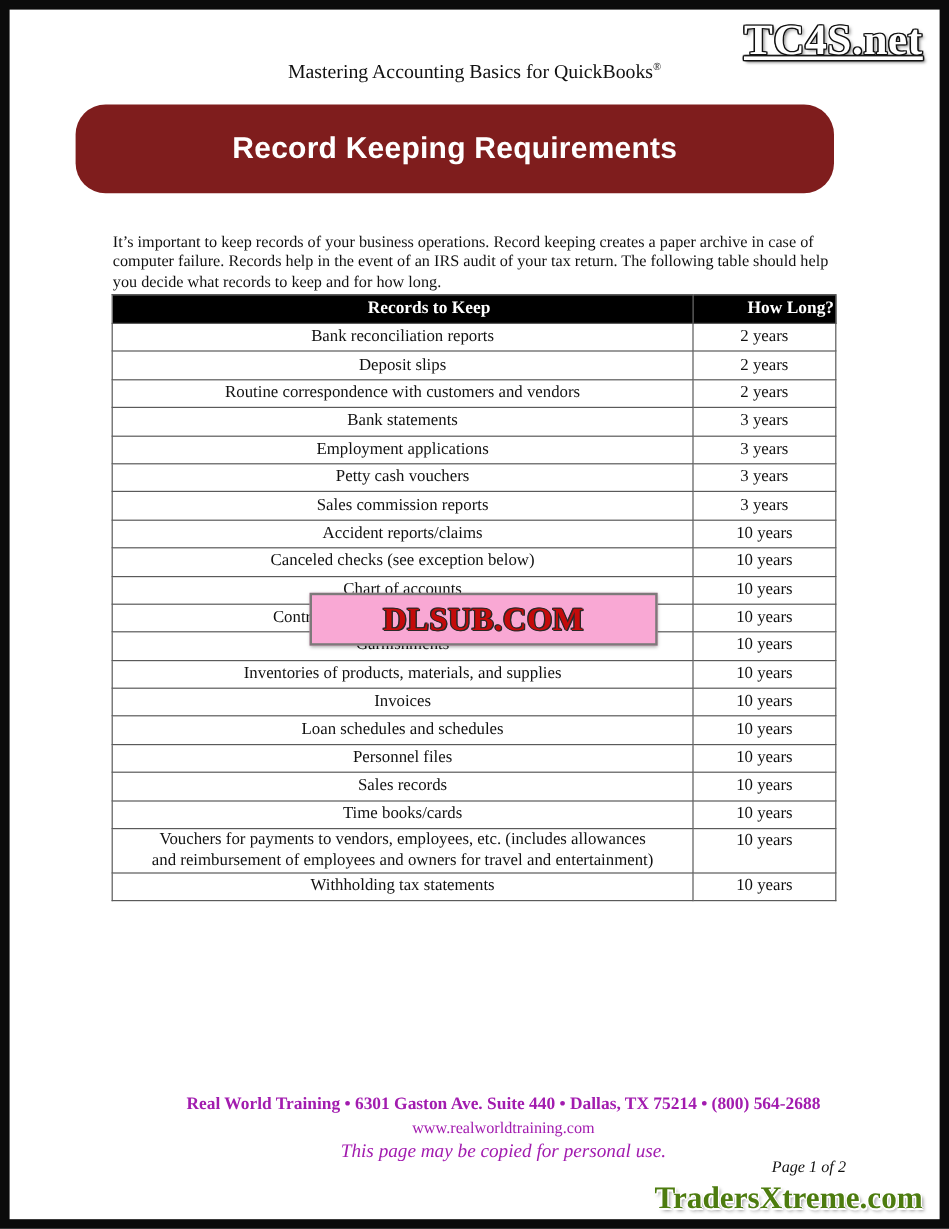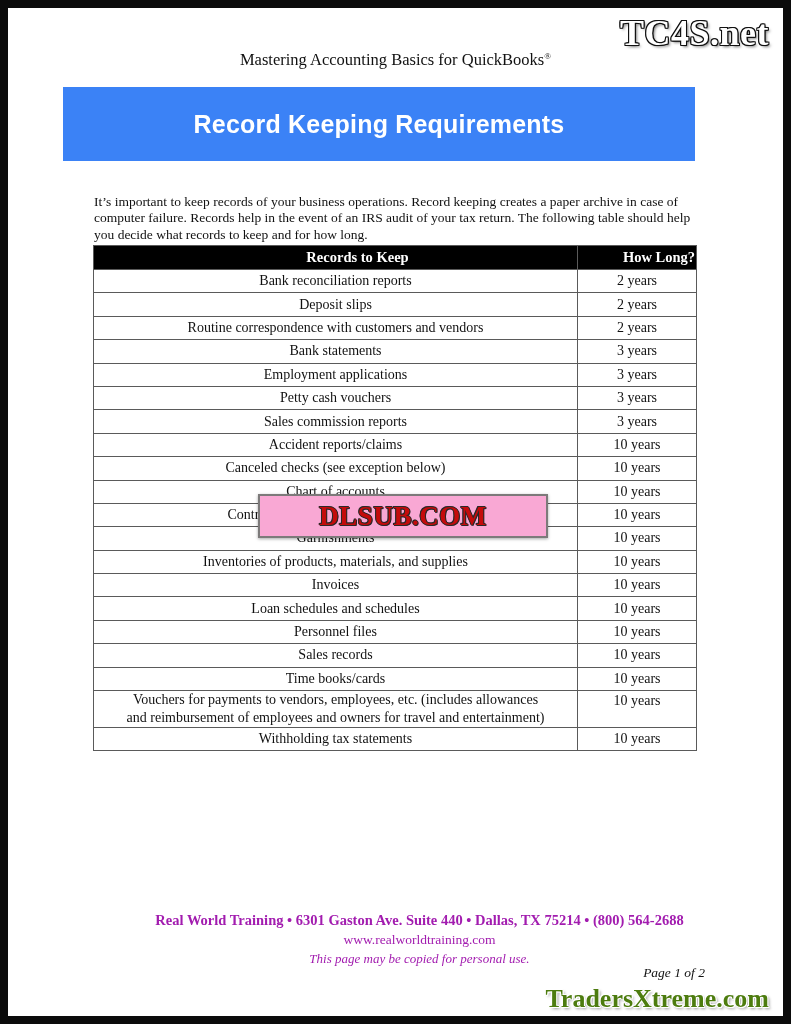--- a/index.html
+++ b/index.html
@@ -30,44 +30,46 @@
     font-size: 36px;
     font-weight: bold;
     color: #ffffff;
     -webkit-text-stroke: 0px;
     text-shadow:
        1px 0 0 #111, -1px 0 0 #111, 0 1px 0 #111, 0 -1px 0 #111,
        1px 1px 0 #111, -1px -1px 0 #111, 1px -1px 0 #111, -1px 1px 0 #111,
        2px 2px 3px rgba(0,0,0,0.55);
     letter-spacing: 0.5px;
     z-index: 40;
+    text-decoration: underline;
   }
   .doc-subtitle {
     position: absolute;
     left: 0;
     right: 0;
     top: 42px;
     text-align: center;
     font-size: 16.5px;
     color: #111;
   }
   .doc-subtitle sup {
     font-size: 9px;
     vertical-align: super;
   }
   .title-bar {
     position: absolute;
     left: 55px;
     top: 79px;
     width: 632px;
     height: 74px;
-    background: #3b82f6;
+    background: #7f1d1d;
     display: flex;
     align-items: center;
     justify-content: center;
+    border-radius: 25px;
   }
   .title-bar h1 {
     margin: 0;
     font-family: "Liberation Sans", sans-serif;
     color: #ffffff;
     font-size: 25px;
     font-weight: bold;
     letter-spacing: 0.2px;
   }
   .intro {
@@ -163,21 +165,21 @@
   .footer .line1 {
     font-weight: bold;
     font-size: 14.5px;
   }
   .footer .line2 {
     font-size: 13.5px;
     margin-top: 3px;
   }
   .footer .line3 {
     font-style: italic;
-    font-size: 13px;
+    font-size: 16px;
     margin-top: 3px;
   }
   .page-num {
     position: absolute;
     right: 78px;
     top: 957px;
     font-style: italic;
     font-size: 13.5px;
     color: #111;
   }

